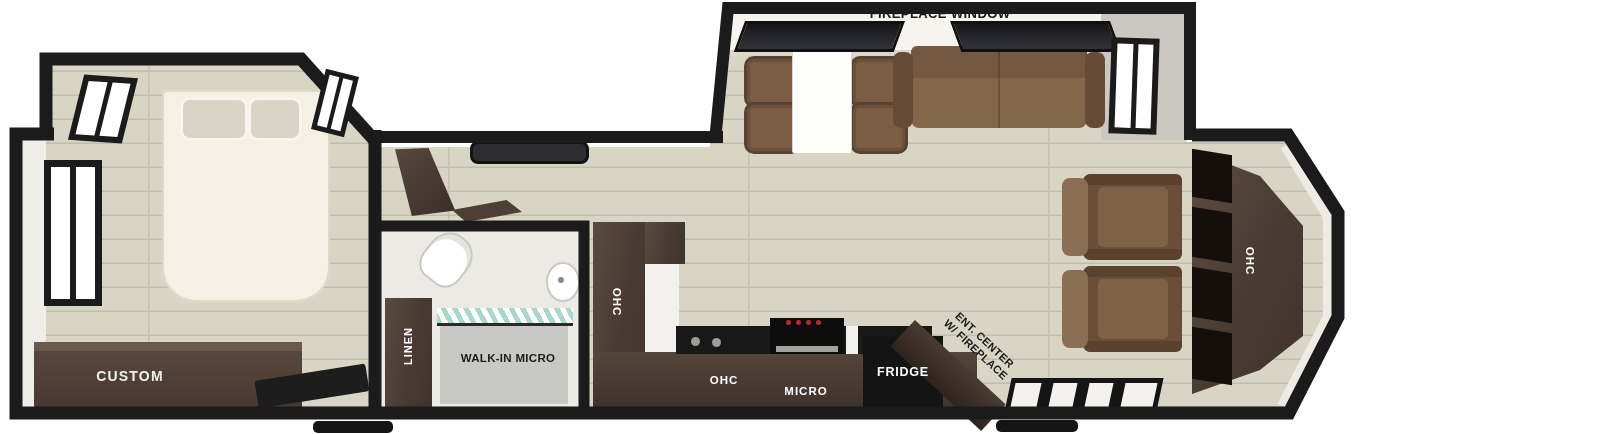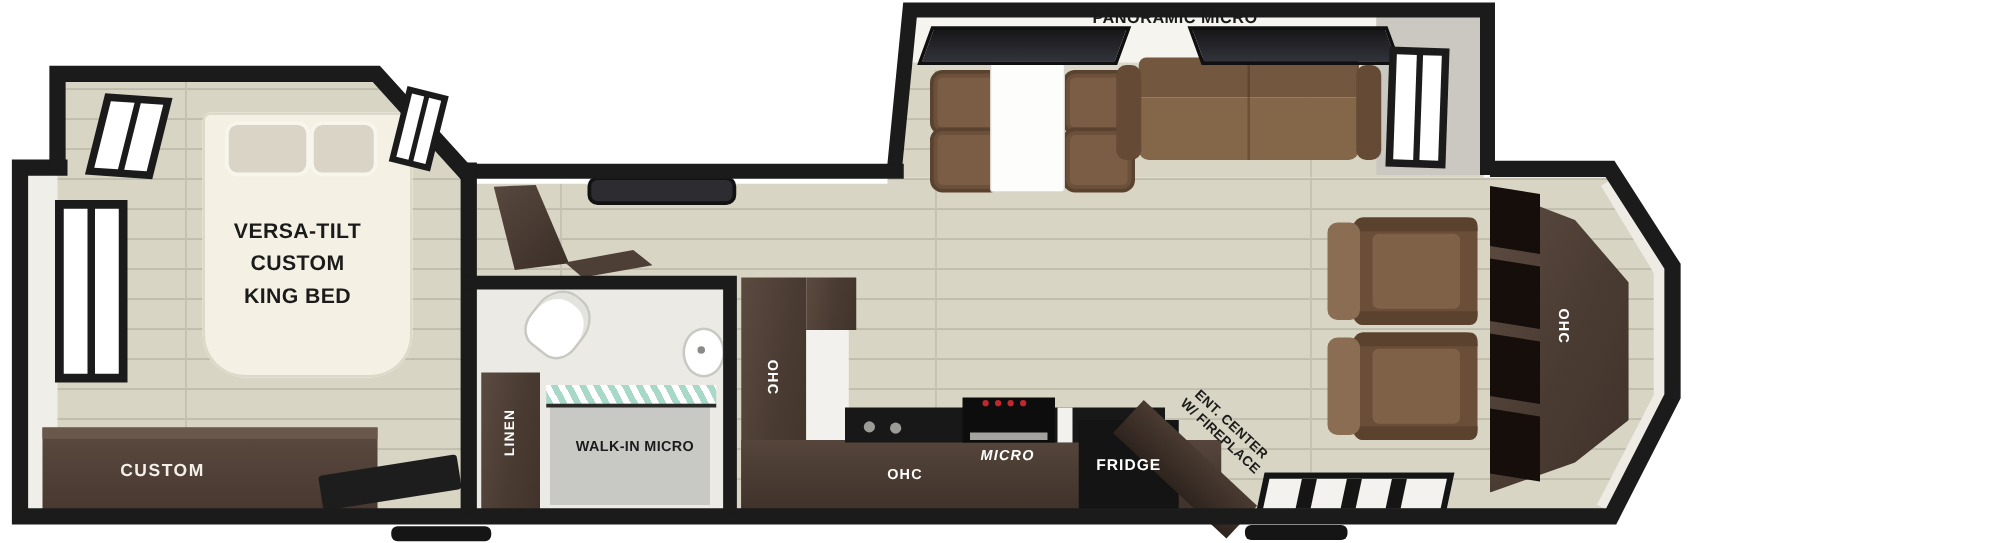--- a/index.html
+++ b/index.html
@@ -183,39 +183,36 @@
   <div class="abs" style="left:745px;top:21px;width:160px;height:31px;background:linear-gradient(#17171a,#32323a);
               border:3px solid #101010;box-sizing:border-box;transform:skewX(-20deg);transform-origin:top left;"></div>
   <div class="abs" style="left:950px;top:21px;width:160px;height:31px;background:linear-gradient(#17171a,#32323a);
               border:3px solid #101010;box-sizing:border-box;transform:skewX(20deg);transform-origin:top left;"></div>
   <div class="window" style="left:1110px;top:38px;width:48px;height:96px;padding:6px;gap:5px;box-sizing:border-box;
               transform:rotate(2deg);">
     <div class="pane"></div>
       <div class="pane"></div>
   </div>
 
-  <div class="lbl" style="left:840px;top:6px;width:200px;font-size:13px;letter-spacing:.4px;">PANORAMIC MICRO</div>
-
-  <div class="lbl preline" style="left:166px;top:172px;width:144px;font-size:17px;line-height:26px;letter-spacing:.3px;">VERSA-TILT
-CUSTOM
-KING BED</div>
+  <div class="lbl" style="left:840px;top:6px;width:200px;font-size:13px;letter-spacing:.4px;">FIREPLACE WINDOW</div>
+
 
   <div class="lbl wlbl" style="left:40px;top:368px;width:180px;font-size:14px;letter-spacing:1.2px;color:#f2f0ea;">CUSTOM</div>
 
   <div class="lbl wlbl" style="left:374px;top:340px;width:68px;font-size:11px;letter-spacing:1px;color:#fff;
               transform:rotate(-90deg);">LINEN</div>
 
   <div class="lbl" style="left:438px;top:352px;width:140px;font-size:11.5px;letter-spacing:.3px;">WALK-IN MICRO</div>
 
   <div class="lbl wlbl" style="left:594px;top:296px;width:46px;font-size:11.5px;letter-spacing:1px;color:#fff;
               transform:rotate(90deg);">OHC</div>
 
   <div class="lbl wlbl" style="left:694px;top:374px;width:60px;font-size:11.5px;letter-spacing:1px;color:#fff;">OHC</div>
 
-  <div class="lbl wlbl" style="left:766px;top:359px;width:80px;font-size:11.5px;letter-spacing:1px;color:#fff;font-style:italic;">MICRO</div>
+  <div class="lbl wlbl" style="left:766px;top:385px;width:80px;font-size:11.5px;letter-spacing:1px;color:#fff;">MICRO</div>
 
   <div class="lbl wlbl" style="left:863px;top:365px;width:80px;font-size:12.5px;letter-spacing:.8px;color:#fff;">FRIDGE</div>
 
   <div class="lbl preline" style="left:905px;top:332px;width:150px;font-size:11px;line-height:13px;letter-spacing:.3px;
               transform:rotate(43deg);">ENT. CENTER
 W/ FIREPLACE</div>
 
   <div class="lbl wlbl" style="left:1228px;top:255px;width:44px;font-size:11.5px;letter-spacing:1px;color:#fff;
               transform:rotate(90deg);">OHC</div>
 

